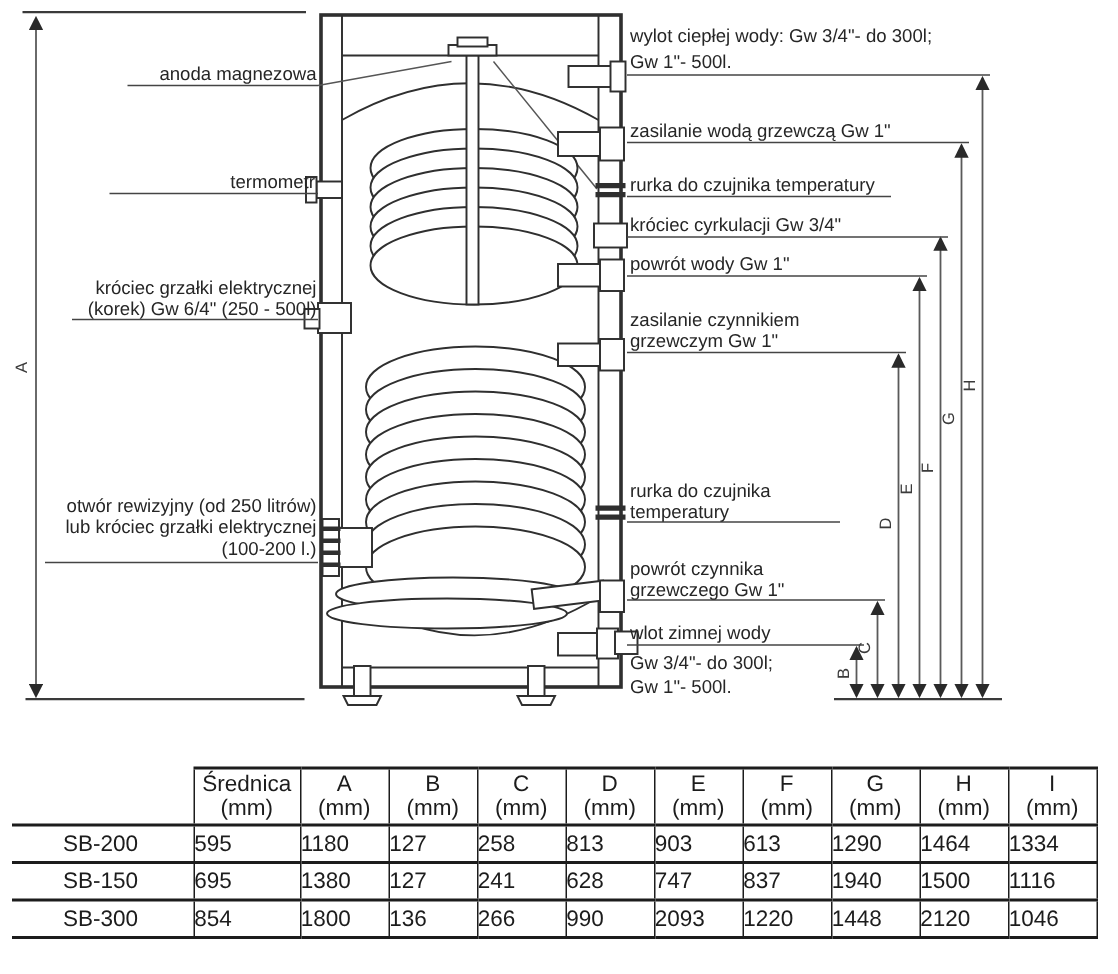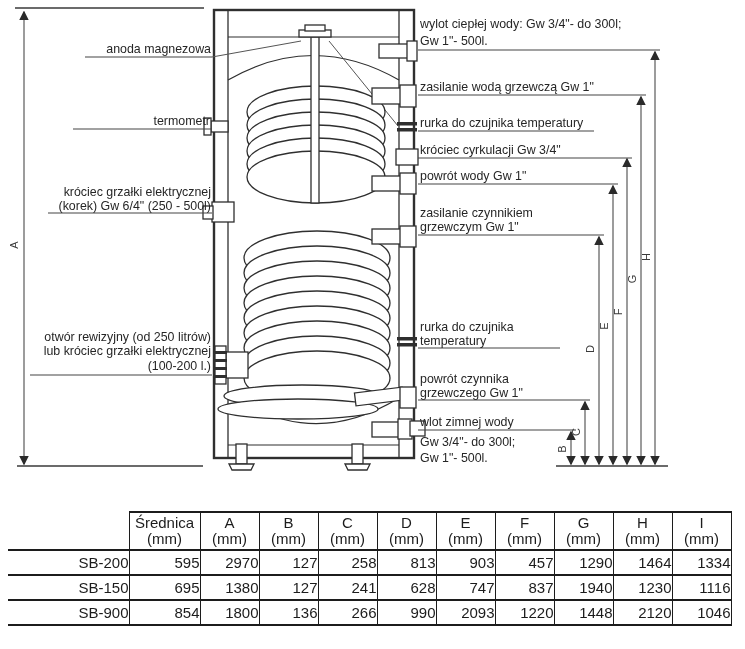--- a/index.html
+++ b/index.html
@@ -14,22 +14,22 @@
              font-size:15px;color:#1c1c1c;}
   .spec col.c-model{width:121px;}
   .spec col.c-dia{width:71px;}
   .spec col.c-dim{width:59px;}
   .spec th,.spec td{padding:0;font-weight:normal;}
   .spec th{height:36px;line-height:16px;text-align:center;vertical-align:middle;
            border-bottom:2px solid #1c1c1c;}
   .spec th.topline{border-top:2px solid #1c1c1c;}
   .spec th.vline,.spec td.vline{border-left:1.5px solid #1c1c1c;margin-top:48px;}
   .spec th.rline,.spec td.rline{border-right:1.5px solid #1c1c1c;}
-  .spec td{height:23px;text-align:right;border-bottom:2px solid #1c1c1c;}
-  .spec td.model{text-align:right;padding-left:34px;}
+  .spec td{height:23px;text-align:left;border-bottom:2px solid #1c1c1c;}
+  .spec td.model{text-align:left;padding-left:34px;}
 </style>
 </head>
 <body>
 
 <div class="stage">
 
 <svg width="745" height="510" viewBox="0 0 745 510">
   <defs>
     <marker id="arr" viewBox="0 0 10 10" refX="8.5" refY="5" markerWidth="8" markerHeight="8" orient="auto-start-reverse">
       <path d="M0,0 L10,5 L0,10 z" fill="#2a2a2a"></path>
@@ -273,45 +273,45 @@
       <th class="topline vline rline">
             <div>I</div>
             <div>(mm)</div>
           </th>
     </tr>
   </thead>
   <tbody>
     <tr>
       <td class="model">SB-200</td>
       <td class="vline">595</td>
-      <td class="vline">2970</td>
+      <td class="vline">1180</td>
       <td class="vline">127</td>
       <td class="vline">258</td>
       <td class="vline">813</td>
       <td class="vline">903</td>
-      <td class="vline">457</td>
+      <td class="vline">613</td>
       <td class="vline">1290</td>
       <td class="vline">1464</td>
       <td class="vline rline">1334</td>
     </tr>
     <tr>
       <td class="model">SB-150</td>
       <td class="vline">695</td>
       <td class="vline">1380</td>
       <td class="vline">127</td>
       <td class="vline">241</td>
       <td class="vline">628</td>
       <td class="vline">747</td>
       <td class="vline">837</td>
       <td class="vline">1940</td>
-      <td class="vline">1230</td>
+      <td class="vline">1500</td>
       <td class="vline rline">1116</td>
     </tr>
     <tr>
-      <td class="model">SB-900</td>
+      <td class="model">SB-300</td>
       <td class="vline">854</td>
       <td class="vline">1800</td>
       <td class="vline">136</td>
       <td class="vline">266</td>
       <td class="vline">990</td>
       <td class="vline">2093</td>
       <td class="vline">1220</td>
       <td class="vline">1448</td>
       <td class="vline">2120</td>
       <td class="vline rline">1046</td>

